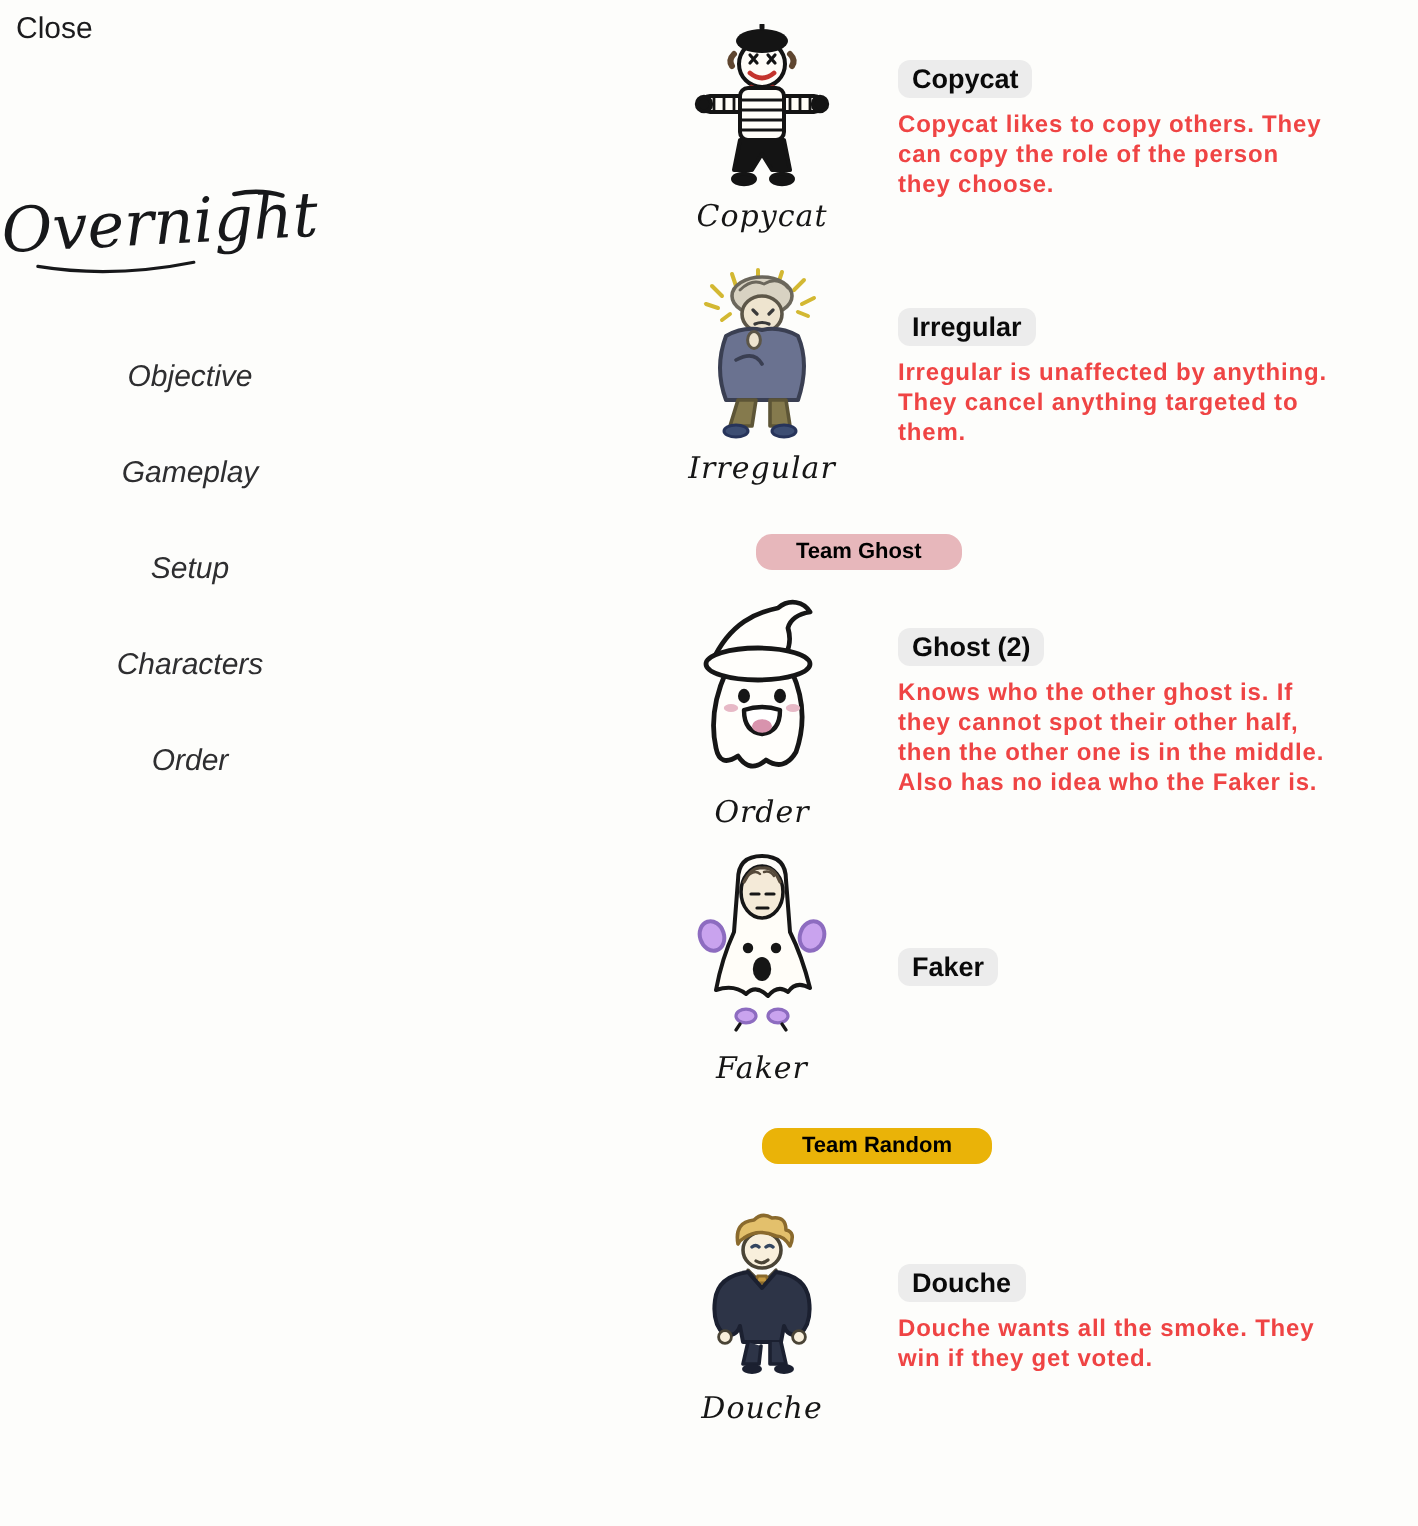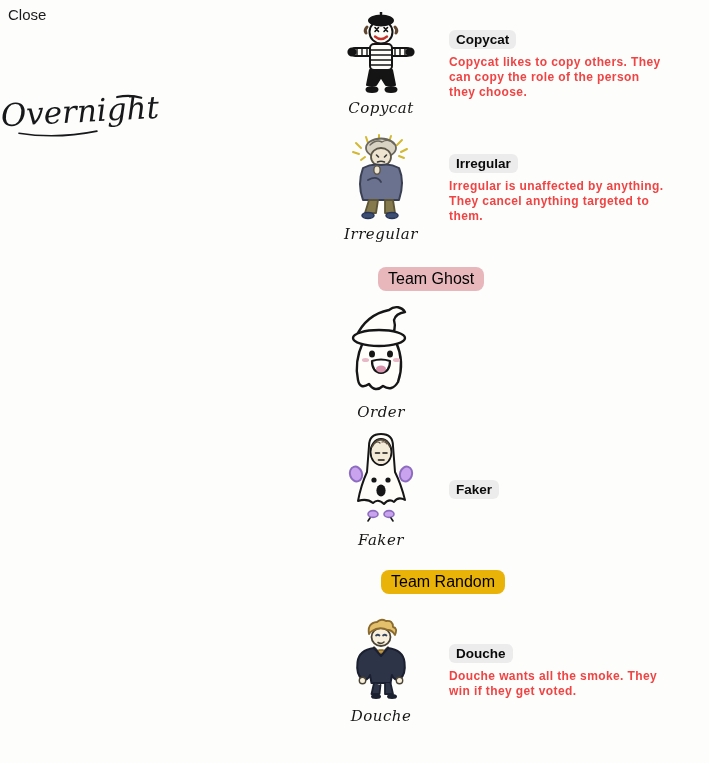--- a/index.html
+++ b/index.html
@@ -20,21 +20,21 @@
 
   
   .main{flex:1;padding:12px 0 0 145px;display:flex;flex-direction:column;align-items:flex-start;}
   .card{display:flex;align-items:center;}
   .figure{width:92px;flex:none;display:flex;flex-direction:column;align-items:center;}
   .caption{font-family:"DejaVu Serif",serif;font-style:italic;font-size:15px;color:#161616;margin-top:1px;letter-spacing:.5px;}
   .info{margin-left:22px;max-width:216px;}
   .title-badge{display:inline-block;background:#ececec;border-radius:6px;padding:2px 7px;font-weight:bold;font-size:13.5px;color:#0a0a0a;}
   .desc{margin:6px 0 0;font-size:12px;font-weight:bold;letter-spacing:.4px;line-height:15px;color:#ef4444;}
 
-  .team-badge{align-self:flex-start;border-radius:8px;padding:3px 10px;font-weight:normal;font-size:16px;color:#000;}
+  .team-badge{align-self:flex-start;border-radius:8px;padding:3px 20px;font-weight:bold;font-size:11px;color:#000;}
   .team-ghost{background:#e7b7bb;margin:24px 0 13px 43px;}
   .team-random{background:#eab308;margin:21px 0 13px 46px;}
 
   .m-irregular{margin-top:17px;}
   .m-faker{margin-top:9px;}
   .m-douche{margin-top:11px;}
 
   svg{display:block;}
 </style>
 </head>
@@ -48,20 +48,27 @@
     <div class="logo-wrap">
       <svg width="160" height="64" viewBox="0 0 160 64">
         <g transform="rotate(-3 80 32)">
           <text x="80" y="40" text-anchor="middle" font-family="DejaVu Serif,serif" font-style="italic" font-size="31" fill="#17181a">Overnight</text>
           <path d="M118 17 Q131 15 142 19" stroke="#17181a" stroke-width="2.2" fill="none" stroke-linecap="round"></path>
           <path d="M18 48 Q55 56 96 50" stroke="#17181a" stroke-width="1.6" fill="none" stroke-linecap="round"></path>
         </g>
       </svg>
     </div>
 
+    <nav class="side-nav">
+      <div class="nav-item">Objective</div>
+      <div class="nav-item">Gameplay</div>
+      <div class="nav-item">Setup</div>
+      <div class="nav-item">Characters</div>
+      <div class="nav-item">Order</div>
+    </nav>
   </aside>
 
   <main class="main">
 
     <section class="card">
       <div class="figure">
         <svg width="68" height="86" viewBox="0 0 68 86">
           <g stroke="#141414" stroke-width="2" fill="none" stroke-linecap="round" stroke-linejoin="round">
             <path d="M20 15 q-3 3 -1 6" stroke="#5f4630" stroke-width="3"></path>
             <path d="M48 15 q3 3 1 6" stroke="#5f4630" stroke-width="3"></path>
@@ -142,20 +149,24 @@
             <ellipse cx="33" cy="50" rx="3" ry="3.6" fill="#161616" stroke="none"></ellipse>
             <ellipse cx="51" cy="50" rx="3" ry="3.6" fill="#161616" stroke="none"></ellipse>
             <path d="M33 57 Q42 54 51 57 Q51 68 42 69 Q33 68 33 57 Z" fill="#fff" stroke-width="2.2"></path>
             <ellipse cx="42" cy="65" rx="5" ry="3.4" fill="#d893ad" stroke="none"></ellipse>
             <ellipse cx="26.5" cy="56" rx="3.6" ry="2" fill="#e7b9c6" stroke="none"></ellipse>
             <ellipse cx="57.5" cy="56" rx="3.6" ry="2" fill="#e7b9c6" stroke="none"></ellipse>
           </g>
         </svg>
         <div class="caption">Order</div>
       </div>
+      <div class="info">
+        <span class="title-badge">Ghost (2)</span>
+        <p class="desc">Knows who the other ghost is. If they cannot spot their other half, then the other one is in the middle. Also has no idea who the Faker is.</p>
+      </div>
     </section>
 
     <section class="card m-faker">
       <div class="figure">
         <svg width="76" height="100" viewBox="0 0 76 100">
           <g stroke="#161616" stroke-width="2" fill="none" stroke-linecap="round" stroke-linejoin="round">
             <ellipse cx="13" cy="44" rx="6" ry="7.5" fill="#c9a3ee" stroke="#8d6cc0" transform="rotate(-18 13 44)"></ellipse>
             <ellipse cx="63" cy="44" rx="6" ry="7.5" fill="#c9a3ee" stroke="#8d6cc0" transform="rotate(18 63 44)"></ellipse>
             <path d="M26 16 Q26 4 38 4 Q50 4 50 16 L52 42 Q58 54 62 70 Q55 66 51 72 Q46 68 41 74 Q35 68 30 73 Q24 68 15 71 Q18 55 24 42 Z" fill="#fffdf8"></path>
             <ellipse cx="38" cy="22" rx="10.5" ry="13" fill="#f4ead8" stroke-width="1.8"></ellipse>

